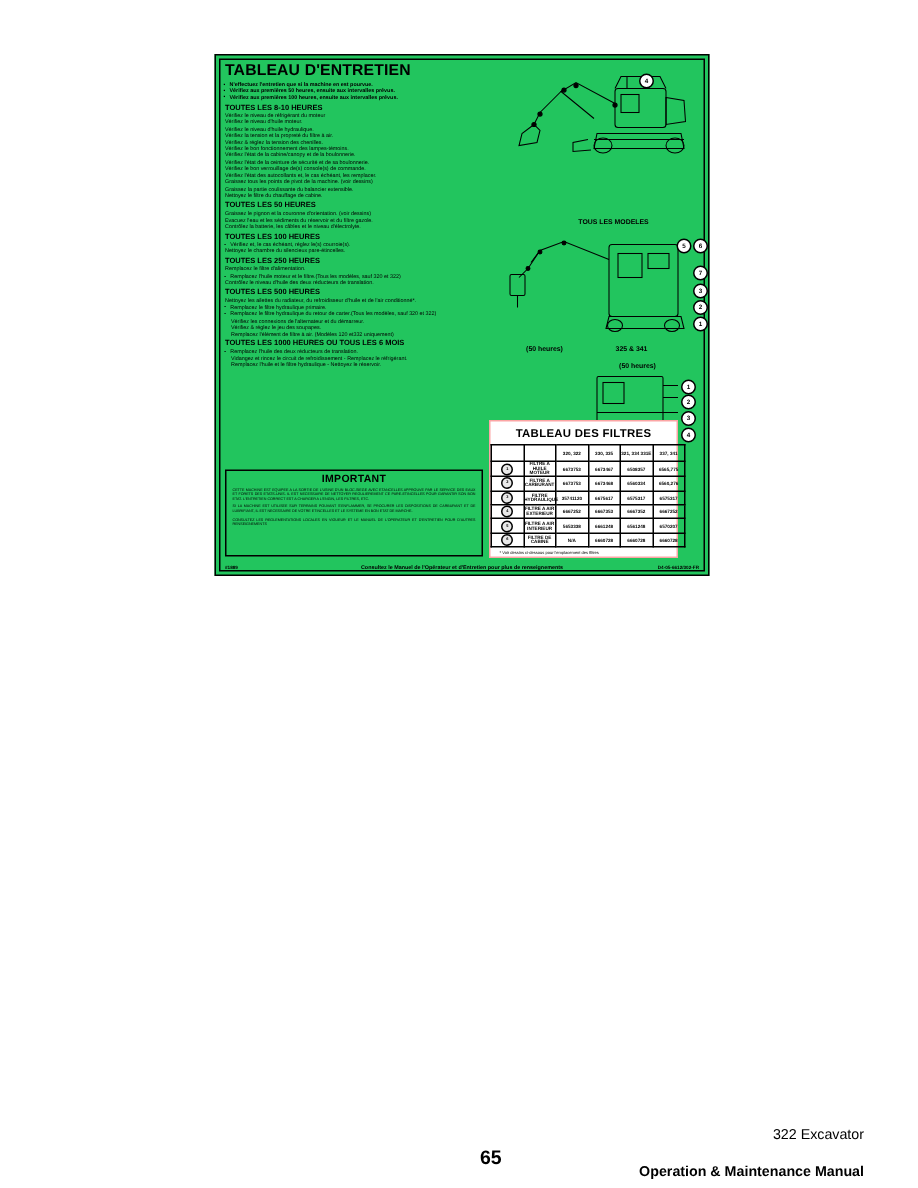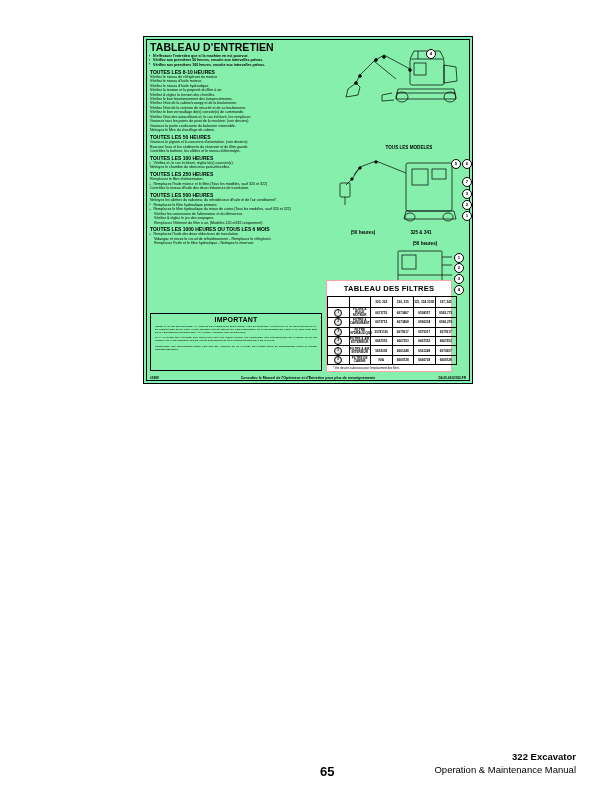--- a/index.html
+++ b/index.html
@@ -17,21 +17,21 @@
   }
 
   
   #plate {
     position: absolute;
     left: 143px;
     top: 36px;
     width: 330px;
     height: 348px;
     border: 1px solid #000;
-    background: #86efac;
+    background: #22c55e;
     box-sizing: border-box;
   }
   #plate-inner {
     position: absolute;
     left: 2px; top: 2px; right: 2px; bottom: 2px;
     border: 1px solid #000;
     box-sizing: border-box;
   }
 
   
@@ -218,22 +218,22 @@
     font-size: 13px;
     font-weight: bold;
   }
   #footer-right {
     position: absolute;
     right: 36px;
     top: 750px;
     text-align: right;
     line-height: 13px;
   }
-  #footer-model { font-size: 9.5px; font-weight: bold; }
-  #footer-manual { font-size: 9.5px; font-weight: normal; }
+  #footer-model { font-size: 9.5px; font-weight: normal; }
+  #footer-manual { font-size: 9.5px; font-weight: bold; margin-top: 12px; }
 </style>
 </head>
 <body>
 
 <div id="plate">
   <div id="plate-inner"></div>
 
   <div id="maint">
     <div id="maint-title">TABLEAU D'ENTRETIEN</div>
 

